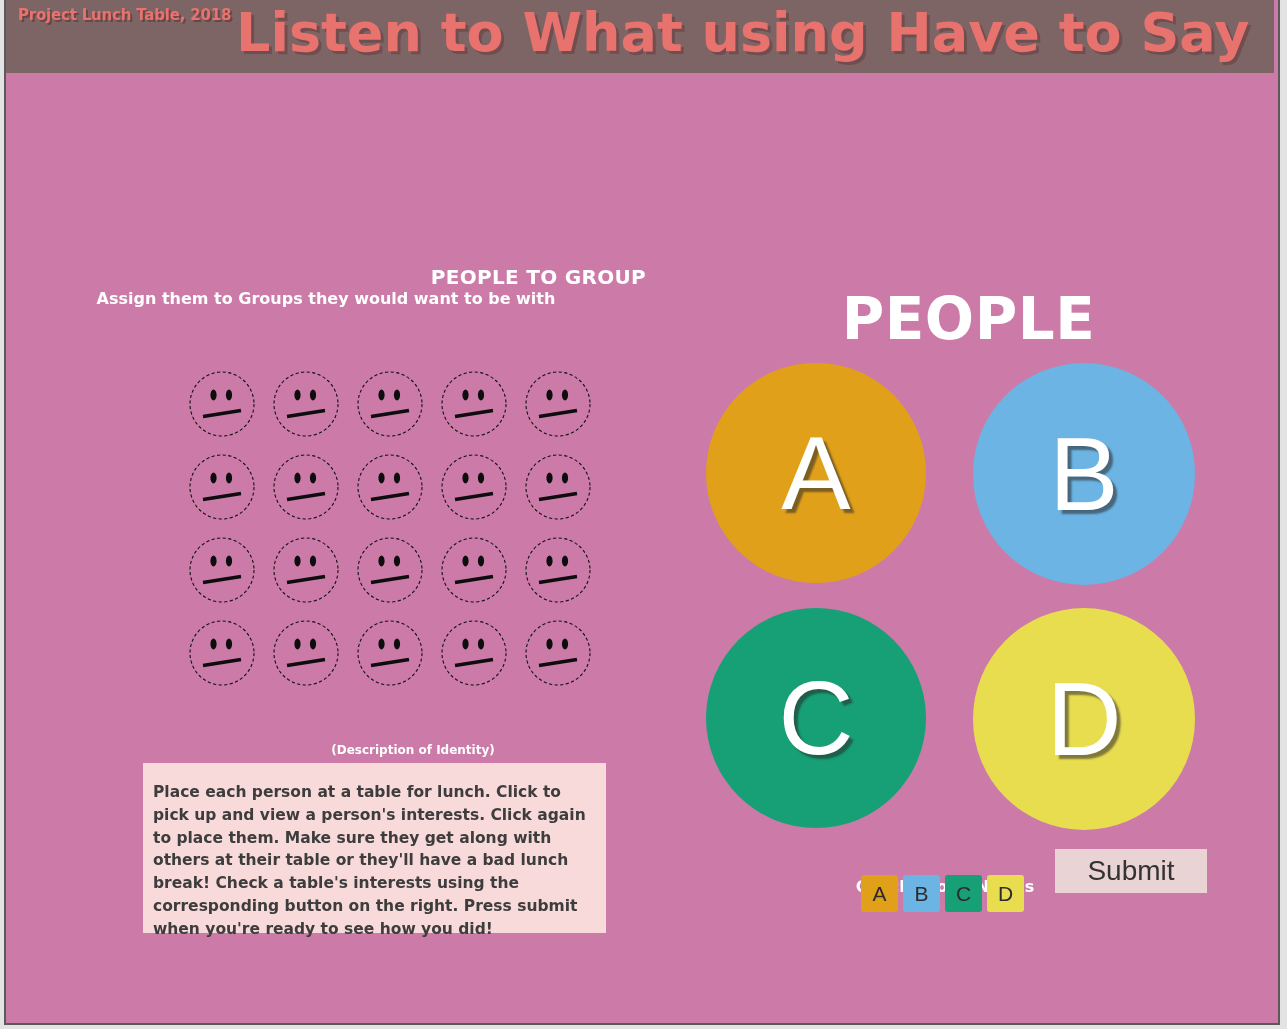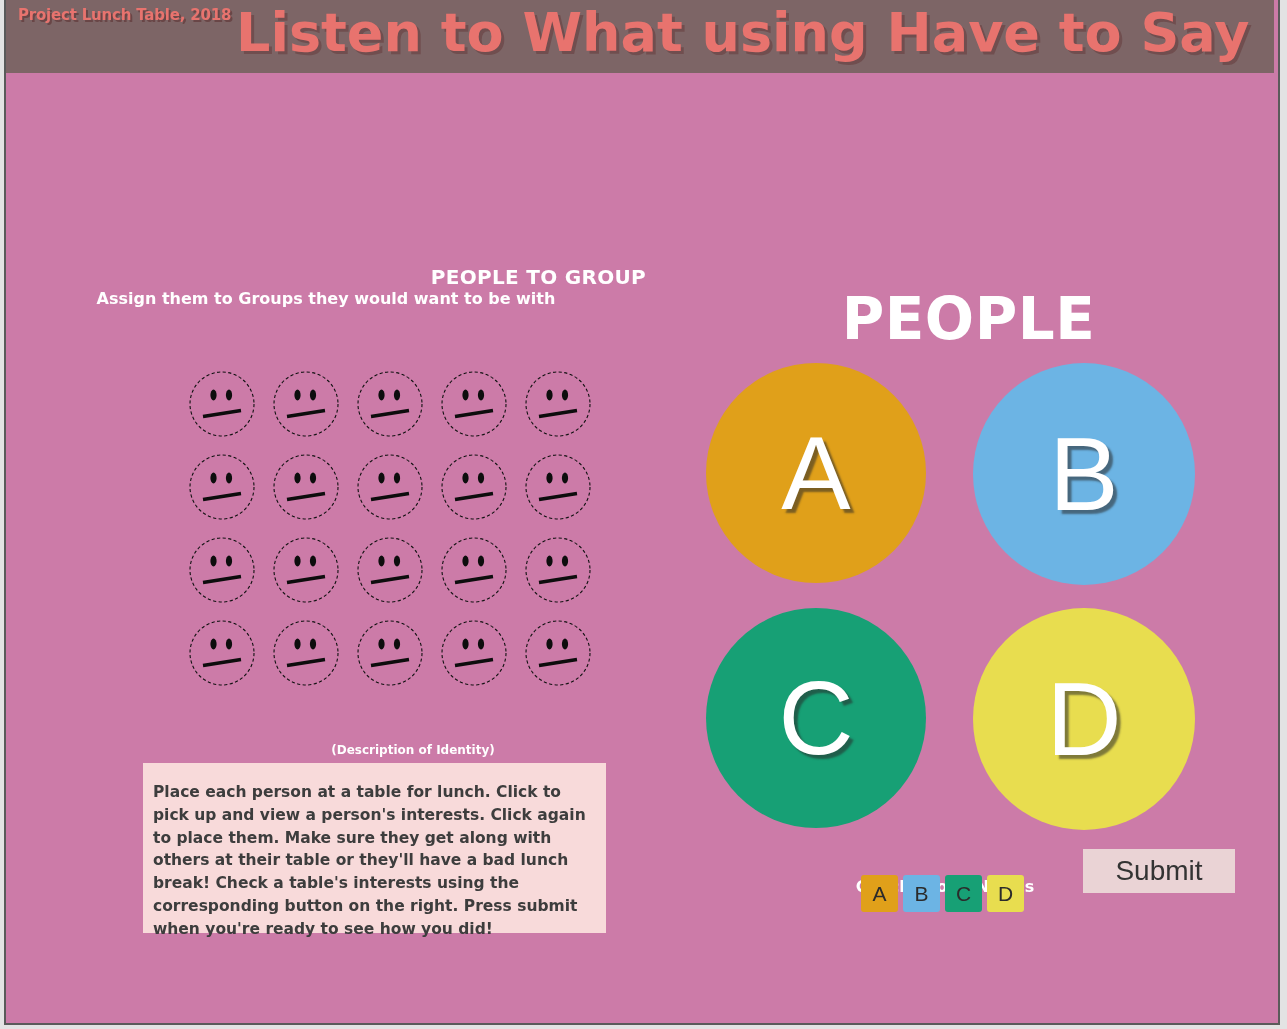--- a/index.html
+++ b/index.html
@@ -192,21 +192,21 @@
     background: #ead3d5;
     border: none;
     color: #333333;
     font-size: 28px;
     font-family: "Liberation Sans", sans-serif;
     cursor: pointer;
     text-align: center;
     line-height: 42px;
   }
   #credits-button { left: 694px; top: 777px; width: 132px; height: 42px; }
-  #submit-button  { left: 1049px; top: 776px; width: 152px; height: 44px; margin-left: 28px; }
+  #submit-button  { left: 1049px; top: 776px; width: 152px; height: 44px; }
 
   #norms-label {
     position: absolute;
     left: 838px;
     top: 770px;
     width: 202px;
     text-align: center;
     font-size: 16px;
     font-weight: bold;
     color: #ffffff;

